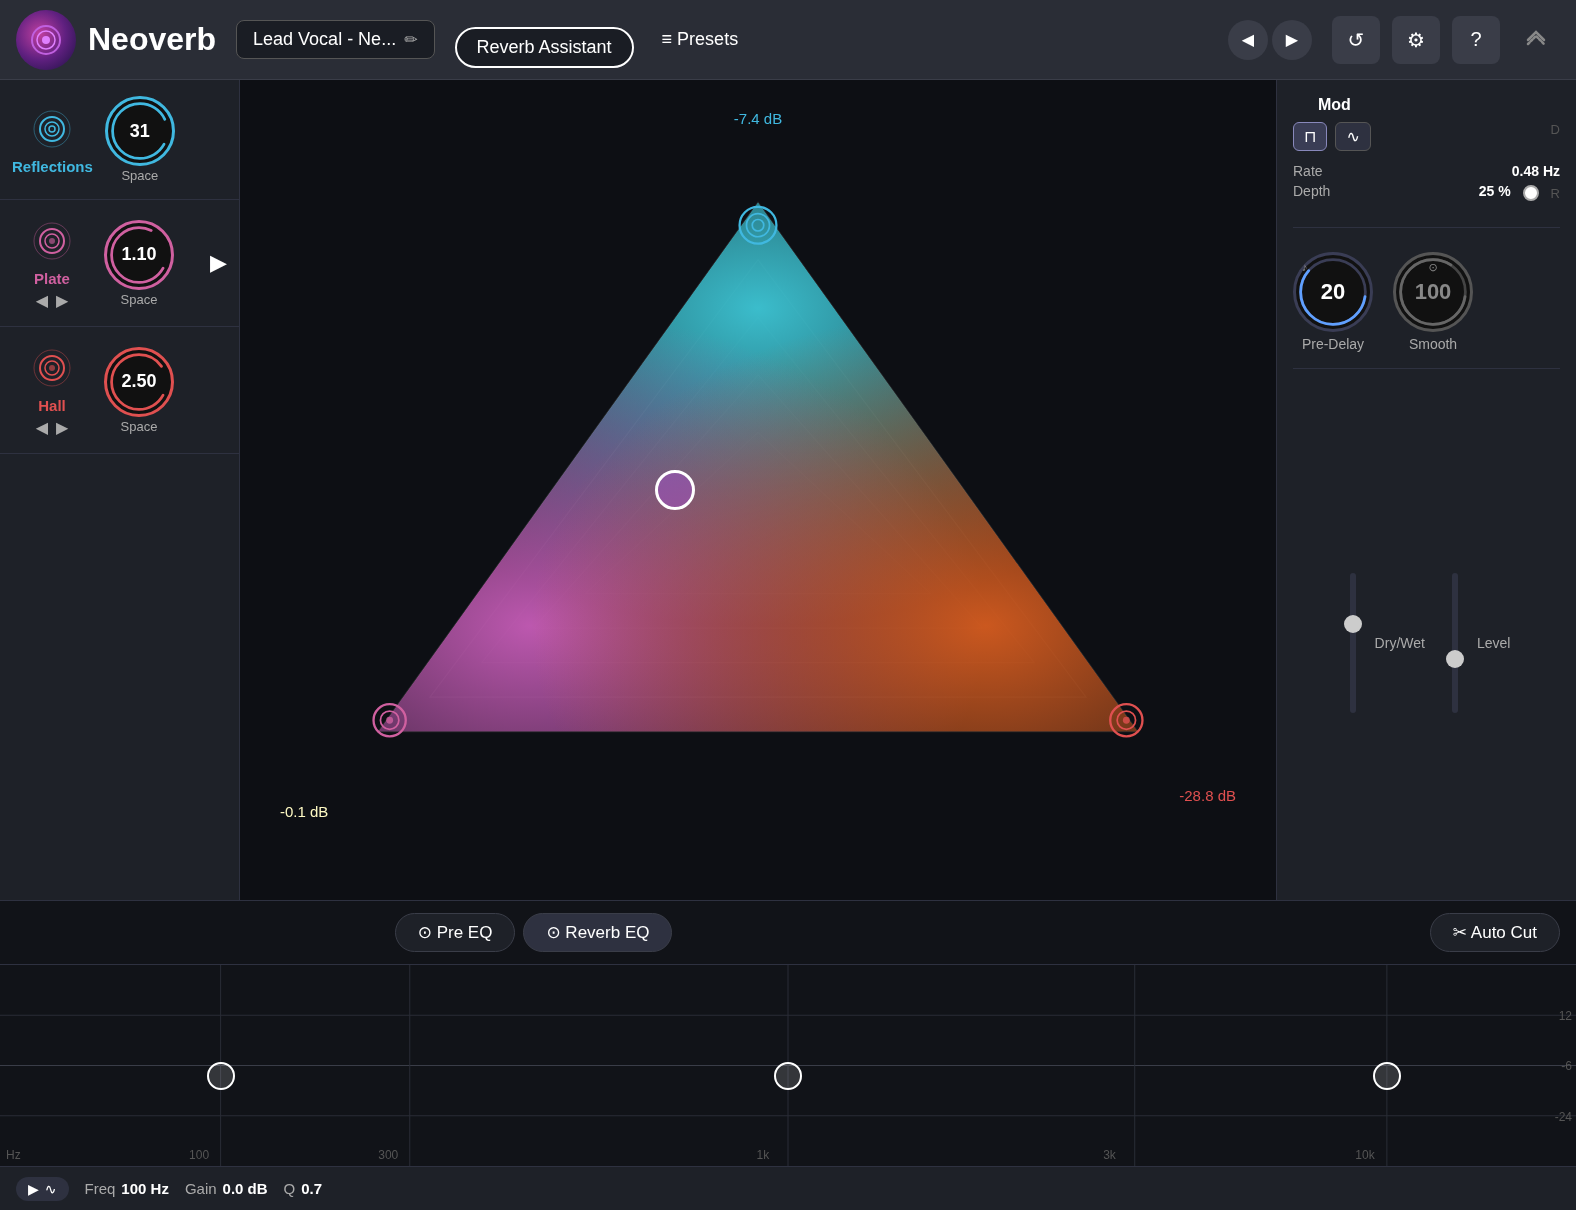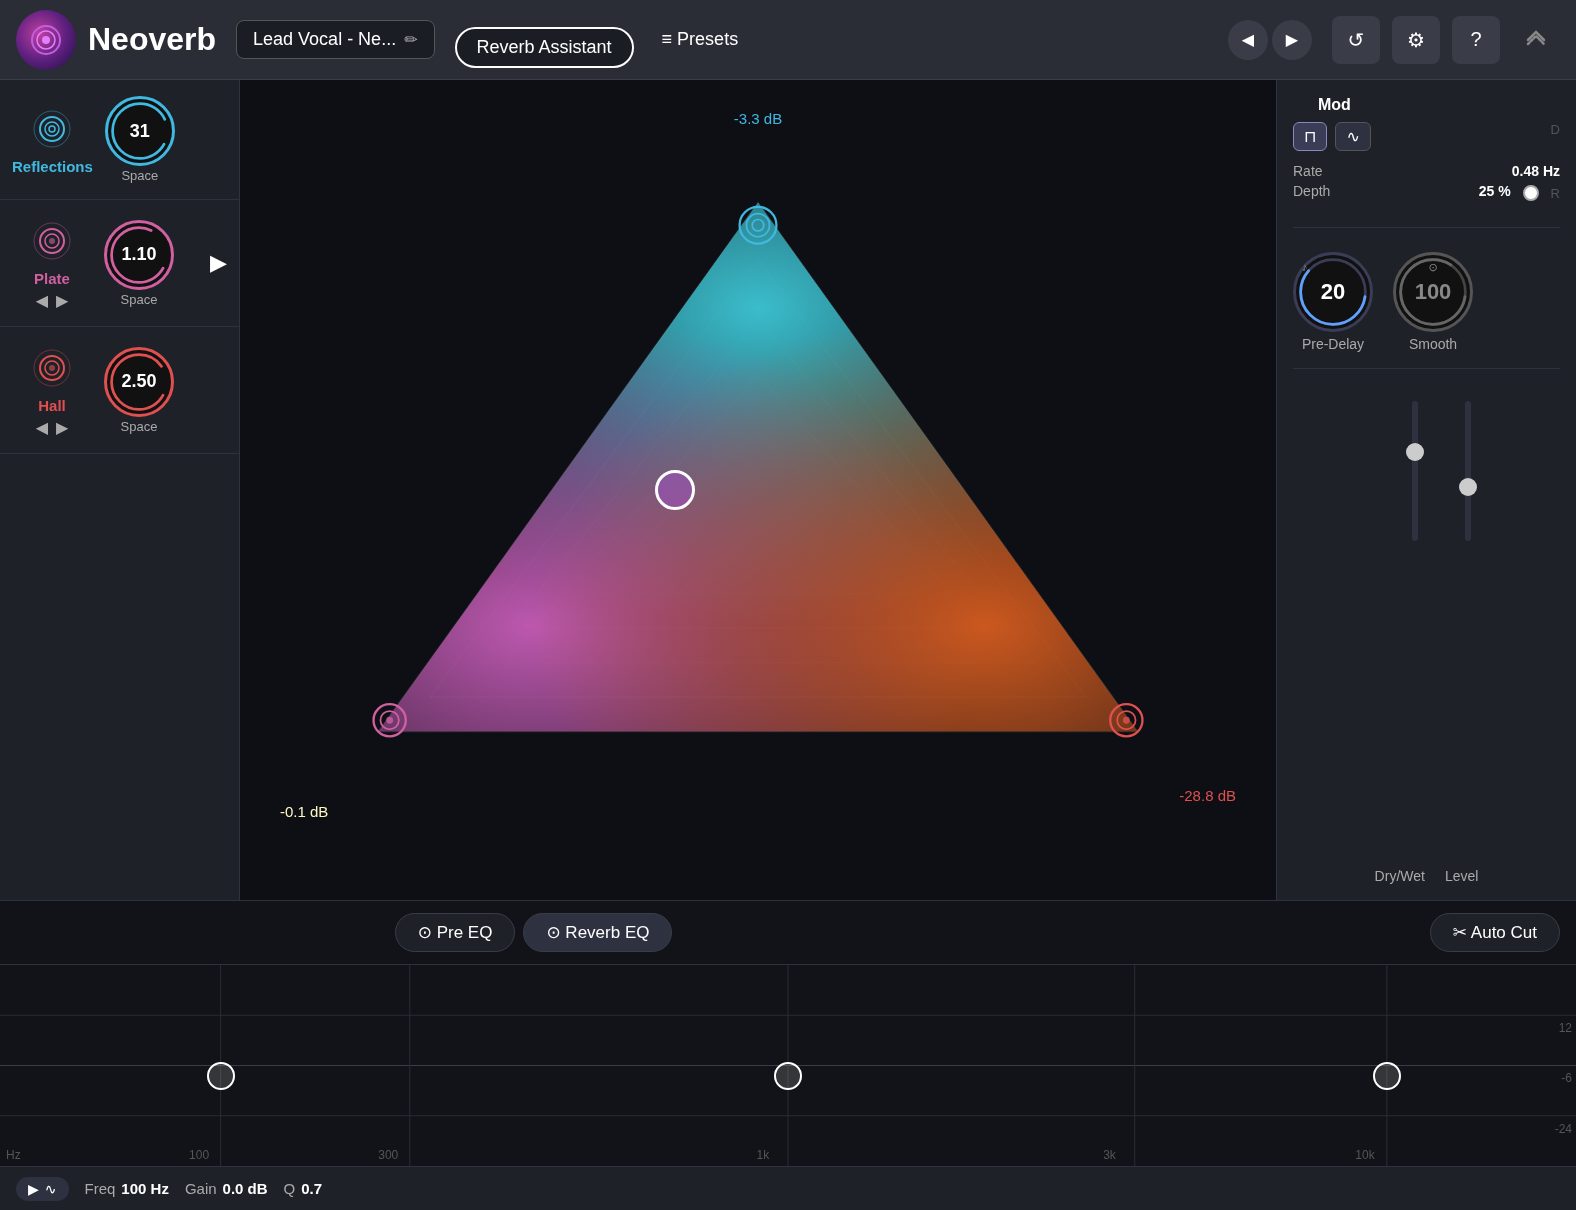--- a/index.html
+++ b/index.html
@@ -313,21 +313,21 @@
       font-size: 14px;
       color: #aaa;
     }
     .big-knob.smooth { border-color: #555; }
 
     .sliders-row {
       display: flex; gap: 20px; justify-content: center; margin-top: 16px;
       flex: 1;
     }
     .slider-block {
-      display: flex; flex-direction: column; align-items: flex-end; gap: 0;
+      display: flex; flex-direction: row; align-items: center; gap: 12px;
     }
     .slider-label { font-size: 14px; color: #aaa; }
     .vert-slider {
       position: relative;
       width: 20px;
       flex: 1;
       display: flex; flex-direction: column; align-items: center;
     }
     .vert-slider-track {
       width: 6px;
@@ -388,21 +388,20 @@
     }
     .eq-area {
       flex: 1;
       position: relative;
       overflow: hidden;
     }
     .eq-grid-label {
       position: absolute;
       font-size: 12px;
       color: #555;
-      margin-top: 12px;
     }
     .eq-node {
       position: absolute;
       width: 28px; height: 28px;
       border-radius: 50%;
       border: 2.5px solid #fff;
       background: rgba(255,255,255,0.15);
       transform: translate(-50%, -50%);
       cursor: pointer;
     }
@@ -594,21 +593,21 @@
 
       <circle cx="130" cy="510" r="14" stroke="#d060a0" stroke-width="2" fill="none"></circle>
       <circle cx="130" cy="510" r="8" stroke="#d060a0" stroke-width="1.5" fill="none"></circle>
       <circle cx="130" cy="510" r="3" fill="#d060a0" opacity="0.8"></circle>
 
       <circle cx="770" cy="510" r="14" stroke="#e05050" stroke-width="2" fill="none"></circle>
       <circle cx="770" cy="510" r="8" stroke="#e05050" stroke-width="1.5" fill="none"></circle>
       <circle cx="770" cy="510" r="3" fill="#e05050" opacity="0.8"></circle>
     </svg>
 
-    <div class="db-label db-label-top">-3.3 dB</div>
+    <div class="db-label db-label-top">-7.4 dB</div>
     <div class="db-label db-label-bottom-left">-0.1 dB</div>
     <div class="db-label db-label-bottom-right">-28.8 dB</div>
 
     <div class="center-dot"></div>
   </div>
 
   <div class="right-panel">
     <div class="mod-section">
       <div class="mod-title">Mod</div>
       <div class="mod-buttons">

